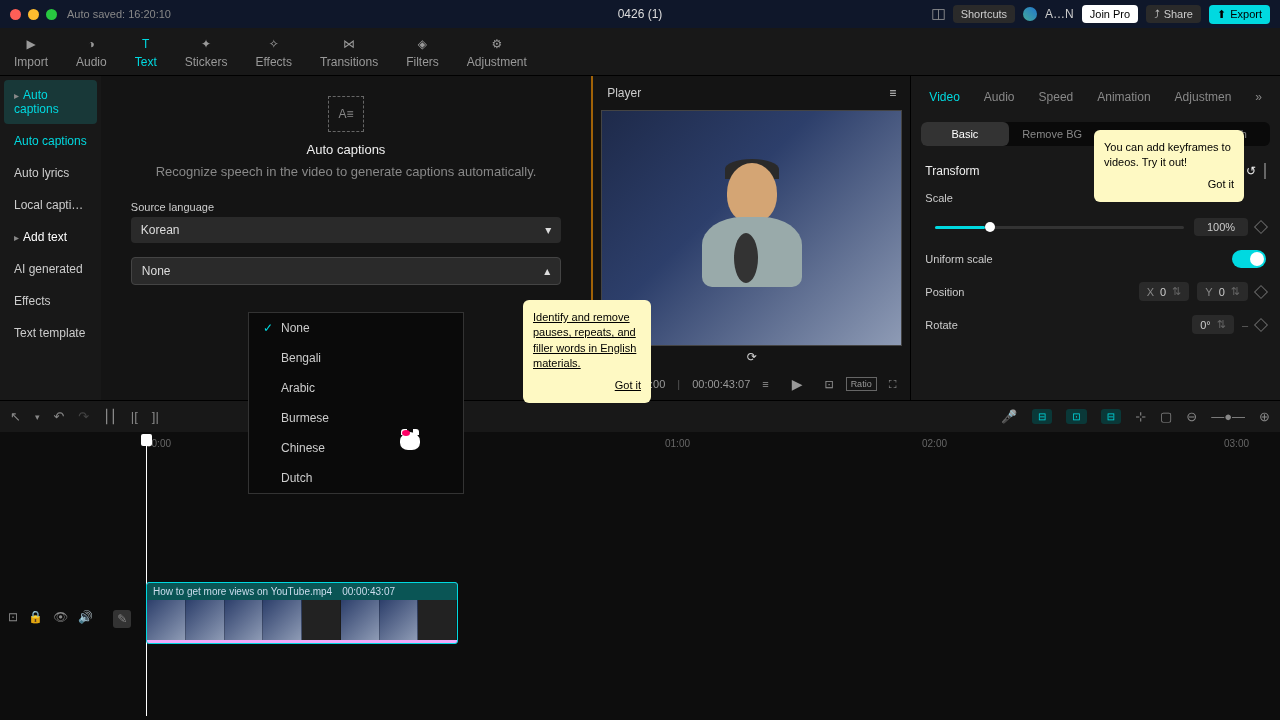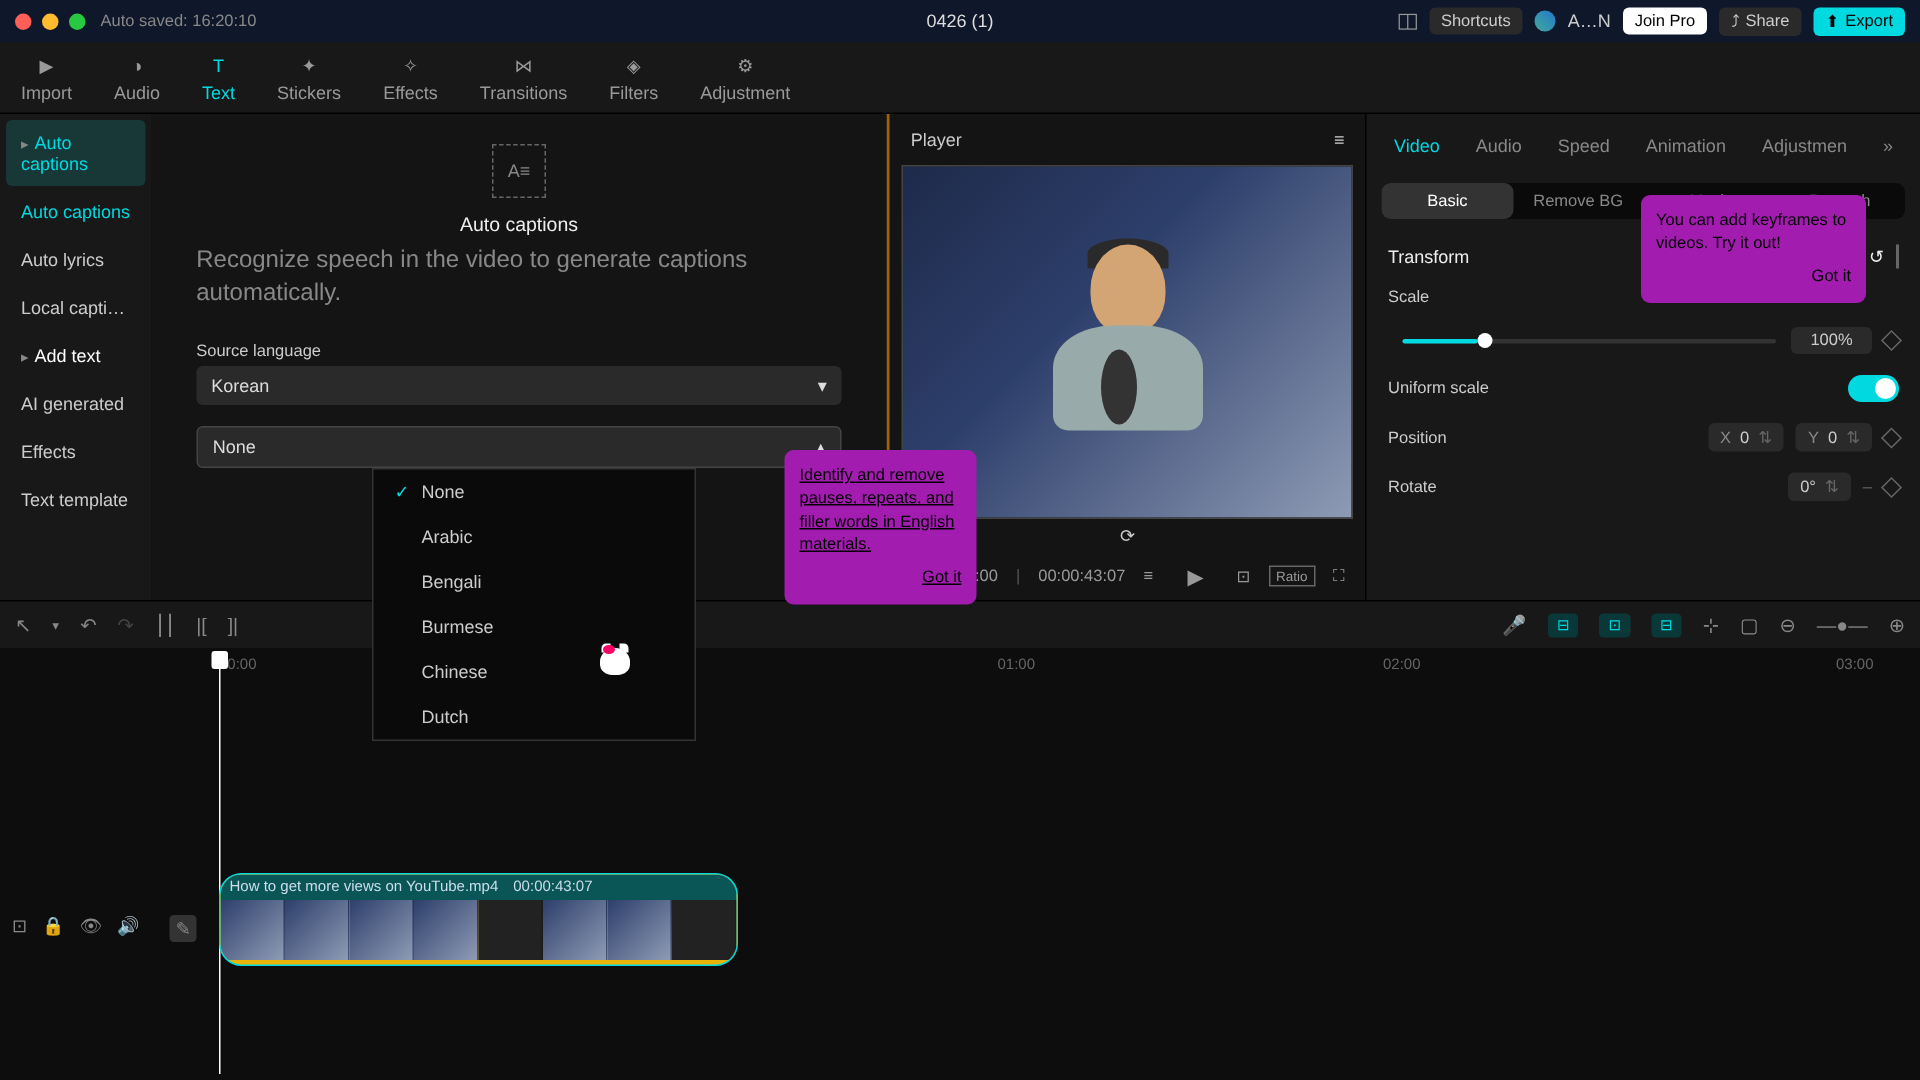--- a/index.html
+++ b/index.html
@@ -23,21 +23,21 @@
 .sidebar{width:104px;background:#181818;padding:4px;}
 .side-item{padding:8px 10px;color:#ccc;cursor:pointer;font-size:12px;border-radius:4px;margin-bottom:2px;}
 .side-item.highlight{background:#183838;color:#00d9e0;}
 .side-item.active{color:#00d9e0;}
 .side-item.header{color:#fff;}
 .arrow{color:#888;margin-right:4px;font-size:10px;}
 .panel{width:505px;background:#141414;padding:20px 30px;position:relative;}
 .ac-icon{display:flex;justify-content:center;margin-bottom:10px;}
 .ac-box{border:1px dashed #666;width:36px;height:36px;display:flex;align-items:center;justify-content:center;color:#888;}
 .panel-title{text-align:center;color:#eee;margin-bottom:6px;font-size:13px;}
-.panel-sub{text-align:left;color:#888;font-size:16px;margin-bottom:20px;line-height:1.4;}
+.panel-sub{text-align:center;color:#888;font-size:13px;margin-bottom:20px;line-height:1.4;}
 .label{color:#ccc;font-size:11px;margin-bottom:4px;}
 .pro-badge{background:#555;color:#ddd;padding:1px 6px;border-radius:3px;font-size:9px;margin-left:4px;}
 .select{background:#2a2a2a;padding:6px 10px;border-radius:4px;display:flex;justify-content:space-between;align-items:center;color:#ddd;font-size:12px;margin-bottom:14px;cursor:pointer;}
 .select.open{border:1px solid #444;}
 .dropdown{position:absolute;background:#0a0a0a;border:1px solid #333;width:216px;left:248px;top:312px;z-index:100;}
 .dd-item{padding:8px 14px;color:#ccc;font-size:12px;cursor:pointer;display:flex;align-items:center;gap:8px;}
 .check{color:#00d9e0;width:10px;}
 .player{width:330px;background:#141414;border-left:2px solid #a16207;display:flex;flex-direction:column;justify-content:flex-end;}
 .player-head{padding:10px 14px;display:flex;justify-content:space-between;color:#ccc;}
 .video{flex:1;margin:0 8px;background:linear-gradient(135deg,#1e2a4a 0%,#2d3f6b 40%,#8e9bb5 100%);position:relative;border:1px solid #444;}
@@ -61,35 +61,35 @@
 .prop-row{display:flex;align-items:center;justify-content:space-between;margin-bottom:14px;font-size:11px;color:#ccc;}
 .slider{flex:1;height:3px;background:#333;margin:0 10px;position:relative;border-radius:2px;}
 .slider-fill{position:absolute;height:100%;background:#00d9e0;width:20%;border-radius:2px;}
 .slider-thumb{position:absolute;width:10px;height:10px;background:#fff;border-radius:50%;top:-4px;left:20%;}
 .input-sm{background:#2a2a2a;padding:3px 6px;border-radius:4px;width:54px;text-align:center;font-size:11px;}
 .toggle{width:34px;height:18px;background:#00d9e0;border-radius:10px;position:relative;cursor:pointer;}
 .toggle::after{content:'';position:absolute;width:14px;height:14px;background:#fff;border-radius:50%;top:2px;right:2px;}
 .xy-row{display:flex;gap:8px;align-items:center;}
 .xy-input{background:#2a2a2a;padding:3px 8px;border-radius:4px;display:flex;gap:6px;align-items:center;font-size:11px;}
 .diamond{width:10px;height:10px;border:1px solid #666;transform:rotate(45deg);cursor:pointer;}
-.tooltip{position:absolute;background:#a21caf;color:#000;padding:10px;border-radius:6px;font-size:11px;z-index:200;line-height:1.4;}
+.tooltip{position:absolute;background:#fef9c3;color:#000;padding:10px;border-radius:6px;font-size:11px;z-index:200;line-height:1.4;}
 .tooltip .gotit{text-align:right;margin-top:6px;cursor:pointer;font-weight:500;}
 .tip1{left:523px;top:300px;width:128px;text-decoration:underline;}
 .tip2{right:36px;top:130px;width:150px;}
 .timeline-bar{height:32px;background:#181818;border-top:1px solid #000;display:flex;align-items:center;padding:0 10px;gap:14px;color:#888;}
 .tl-tool{cursor:pointer;font-size:13px;}
 .tl-right{margin-left:auto;display:flex;gap:14px;align-items:center;}
 .tl-pill{background:#0a3838;padding:2px 6px;border-radius:3px;color:#00d9e0;font-size:10px;}
 .timeline{background:#0d0d0d;height:288px;position:relative;padding-top:6px;}
 .ruler{height:20px;display:flex;position:relative;margin-left:146px;color:#666;font-size:10px;}
 .tick{position:absolute;}
 .playhead{position:absolute;left:146px;top:4px;width:1px;height:280px;background:#fff;}
 .playhead::before{content:'';position:absolute;top:-2px;left:-5px;width:11px;height:12px;background:#fff;border-radius:2px;}
 .track-ctrls{position:absolute;left:8px;top:178px;display:flex;gap:10px;color:#888;}
-.clip{position:absolute;left:146px;top:150px;width:346px;height:62px;background:#eab308;border:1.5px solid #00d9e0;border-radius:15px;overflow:hidden;}
+.clip{position:absolute;left:146px;top:150px;width:312px;height:62px;background:#f0abfc;border:1.5px solid #00d9e0;border-radius:3px;overflow:hidden;}
 .clip-header{background:#0a5555;padding:3px 6px;font-size:10px;color:#cde;display:flex;gap:10px;}
 .clip-thumbs{display:flex;height:40px;}
 .thumb{flex:1;background:linear-gradient(135deg,#2d3f6b,#8e9bb5);border-right:1px solid #0003;}
 .thumb.dark{background:#222;}
 .cursor-kitty{position:absolute;left:400px;top:432px;width:20px;height:18px;background:#fff;border-radius:50% 50% 40% 40%;z-index:150;}
 .cursor-kitty::before,.cursor-kitty::after{content:'';position:absolute;width:6px;height:6px;background:#fff;top:-3px;}
 .cursor-kitty::before{left:1px;border-radius:50% 0;}
 .cursor-kitty::after{right:1px;border-radius:0 50%;}
 .kitty-bow{position:absolute;width:8px;height:6px;background:#f06;top:-2px;left:2px;border-radius:50%;}
 .icon-sm{width:13px;height:13px;display:inline-block;}
@@ -339,25 +339,25 @@
   </div>
 </div>
 
 <div class="dropdown">
   <div class="dd-item">
       <span class="check">✓</span>
       <span>None</span>
     </div>
   <div class="dd-item">
       <span class="check"></span>
+      <span>Bengali</span>
+    </div>
+  <div class="dd-item">
+      <span class="check"></span>
       <span>Arabic</span>
-    </div>
-  <div class="dd-item">
-      <span class="check"></span>
-      <span>Bengali</span>
     </div>
   <div class="dd-item">
       <span class="check"></span>
       <span>Burmese</span>
     </div>
   <div class="dd-item">
       <span class="check"></span>
       <span>Chinese</span>
     </div>
   <div class="dd-item">

